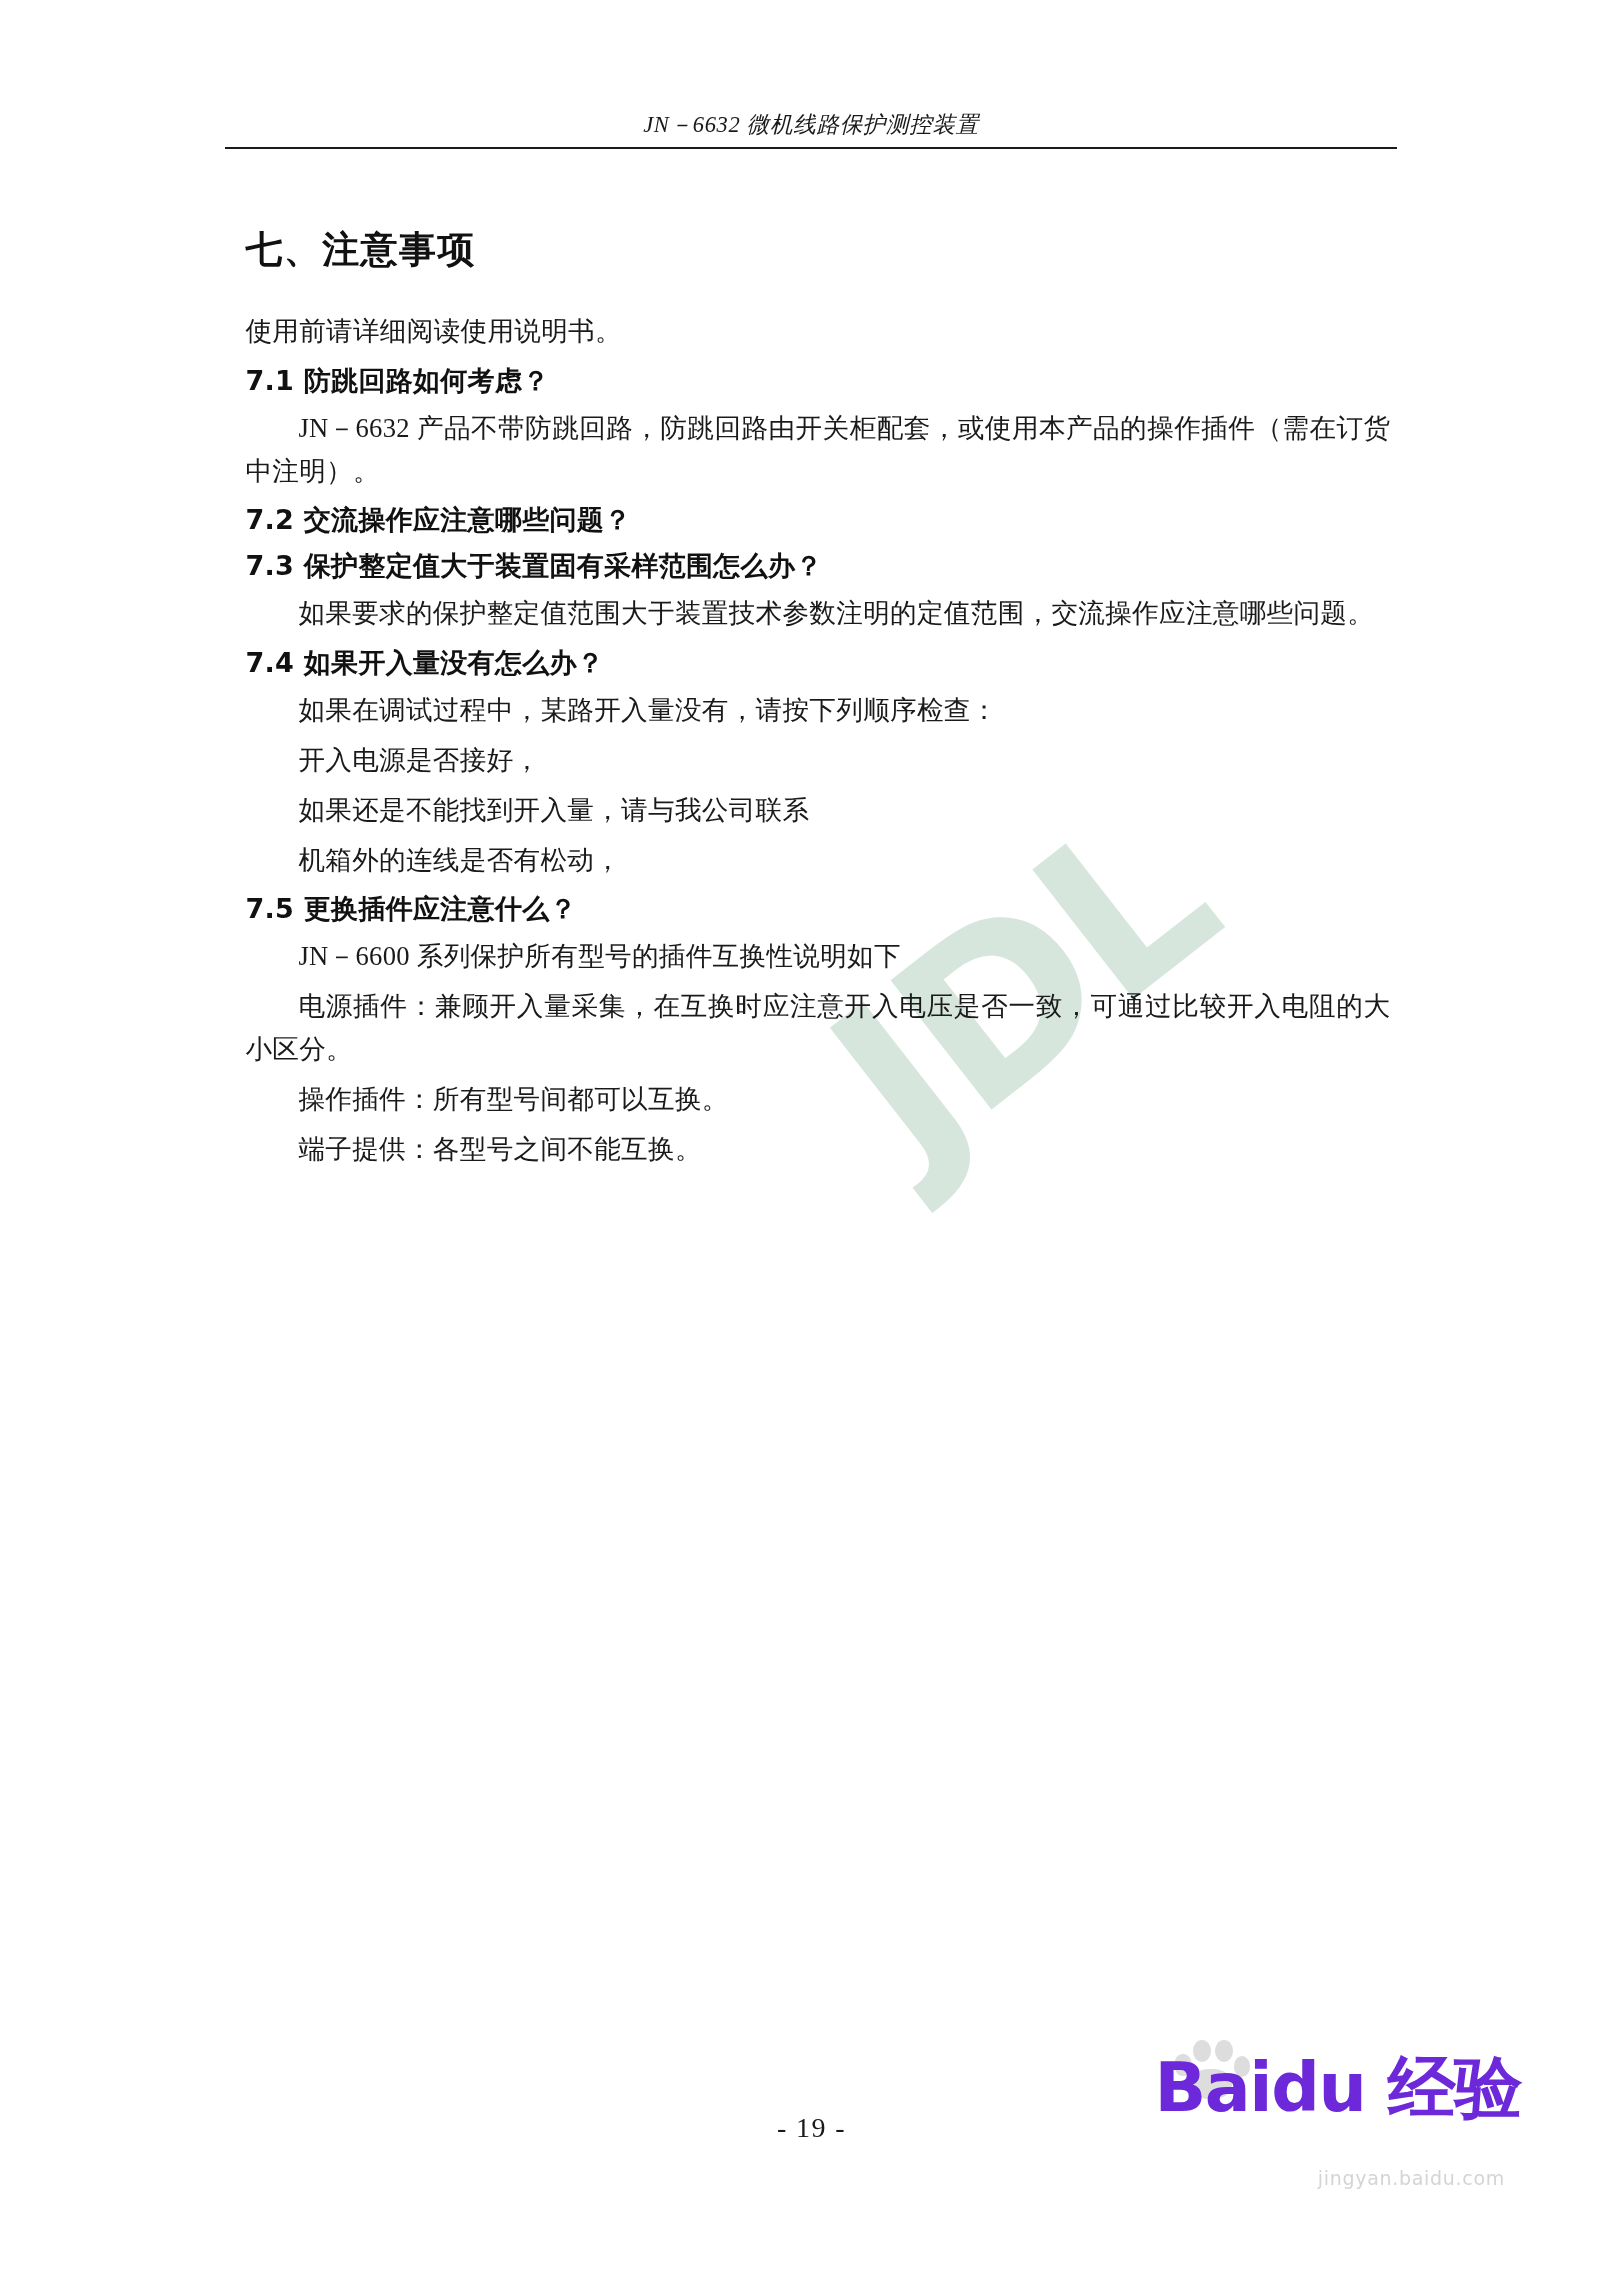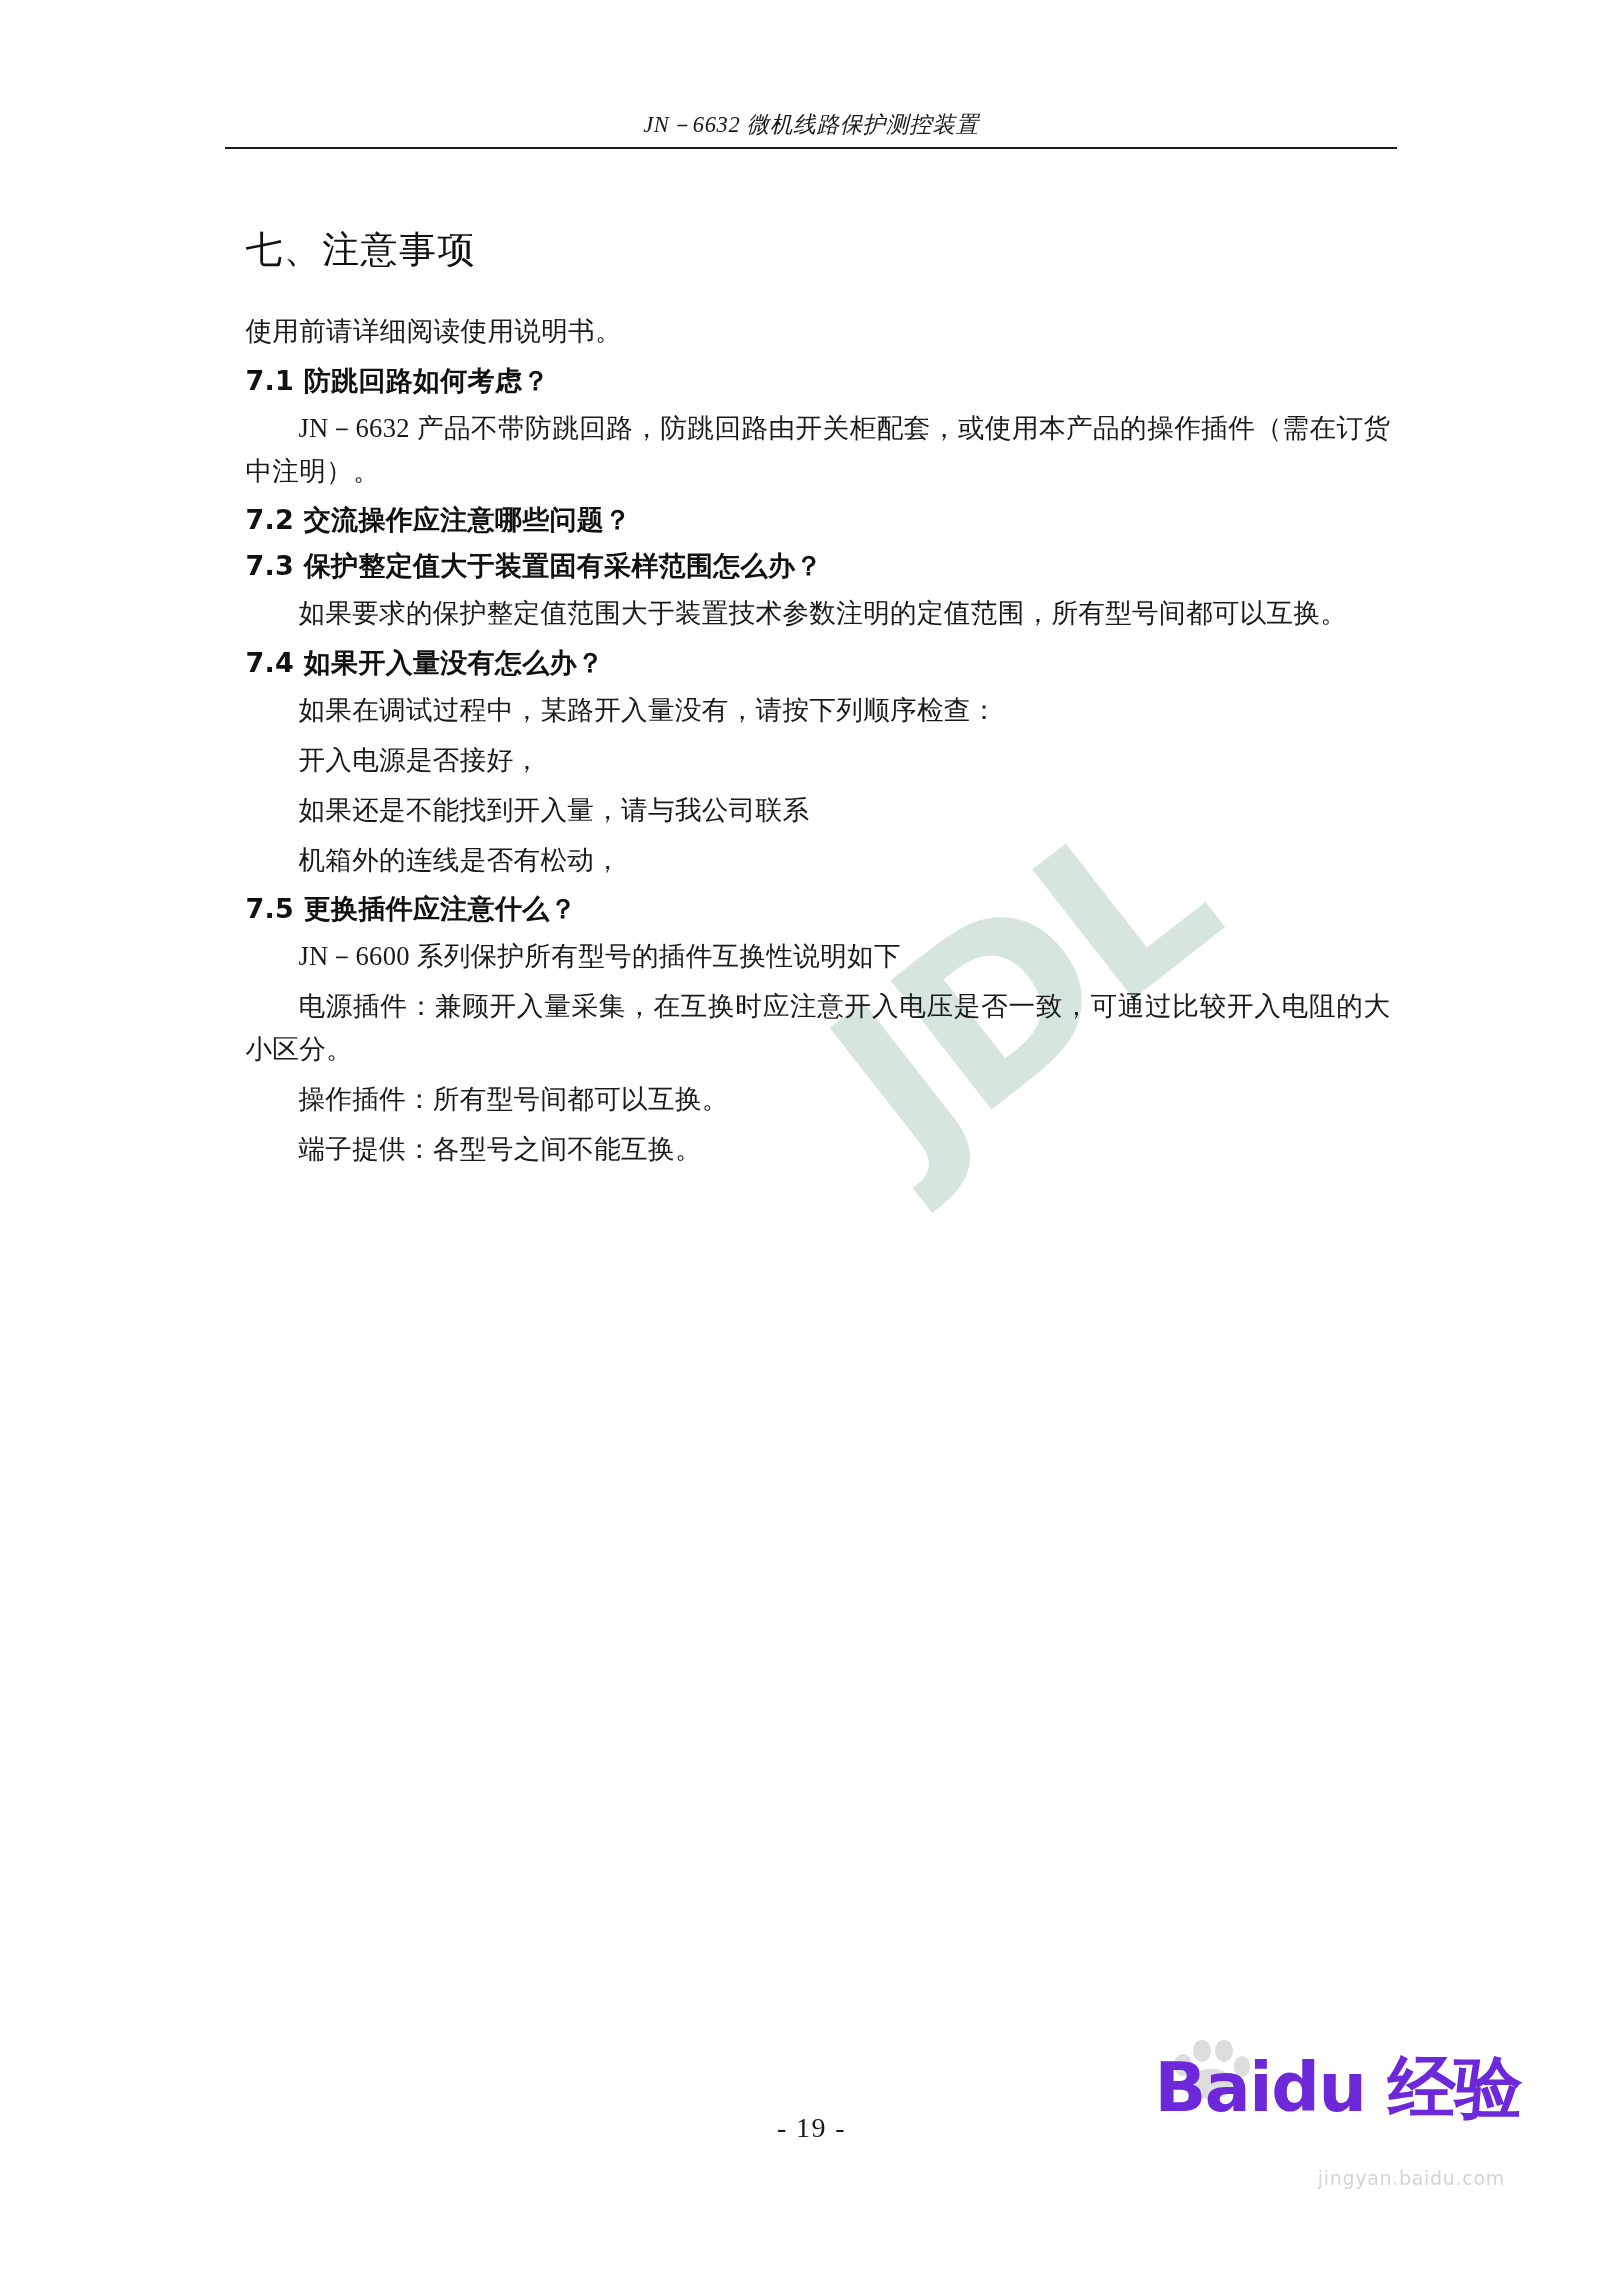--- a/index.html
+++ b/index.html
@@ -51,21 +51,21 @@
   }
   
   .body-wrap {
     position: absolute;
     top: 225px;
     left: 20.4px;
     width: 1145px;
   }
   h1.section-title {
     font-family: "DejaVu Sans", "Liberation Sans", sans-serif;
-    font-weight: normal;
+    font-weight: bold;
     font-size: 37px;
     margin: 0 0 35px 0;
     letter-spacing: 1.4px;
     color: #111;
   }
   p.para {
     margin: 0 0 6.8px 0;
     font-size: 26.6px;
     line-height: 1.62;
     text-align: justify;
@@ -188,21 +188,21 @@
       <h1 class="section-title">七、注意事项</h1>
 
       <p class="para">使用前请详细阅读使用说明书。</p>
 
       <h2 class="sub">7.1 防跳回路如何考虑？</h2>
       <p class="para indent">JN－6632 产品不带防跳回路，防跳回路由开关柜配套，或使用本产品的操作插件（需在订货中注明）。</p>
 
       <h2 class="sub">7.2 交流操作应注意哪些问题？</h2>
 
       <h2 class="sub">7.3 保护整定值大于装置固有采样范围怎么办？</h2>
-      <p class="para indent">如果要求的保护整定值范围大于装置技术参数注明的定值范围，所有型号间都可以互换。</p>
+      <p class="para indent">如果要求的保护整定值范围大于装置技术参数注明的定值范围，交流操作应注意哪些问题。</p>
 
       <h2 class="sub">7.4 如果开入量没有怎么办？</h2>
       <p class="para indent">如果在调试过程中，某路开入量没有，请按下列顺序检查：</p>
       <p class="list-line">开入电源是否接好，</p>
       <p class="list-line">如果还是不能找到开入量，请与我公司联系</p>
       <p class="list-line">机箱外的连线是否有松动，</p>
 
       <h2 class="sub">7.5 更换插件应注意什么？</h2>
       <p class="para indent">JN－6600 系列保护所有型号的插件互换性说明如下</p>
       <p class="para indent">电源插件：兼顾开入量采集，在互换时应注意开入电压是否一致，可通过比较开入电阻的大小区分。</p>

